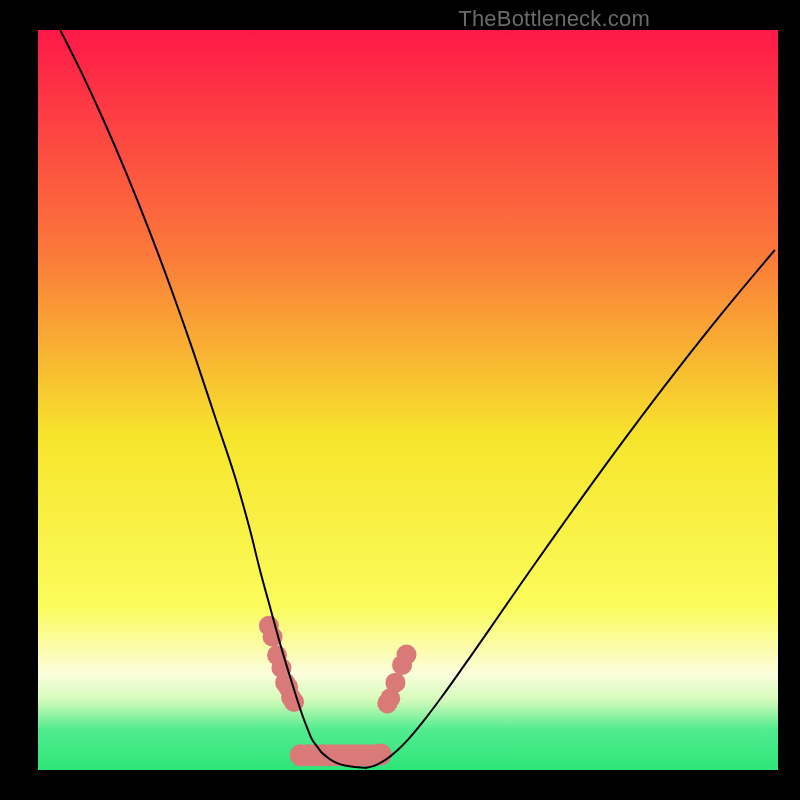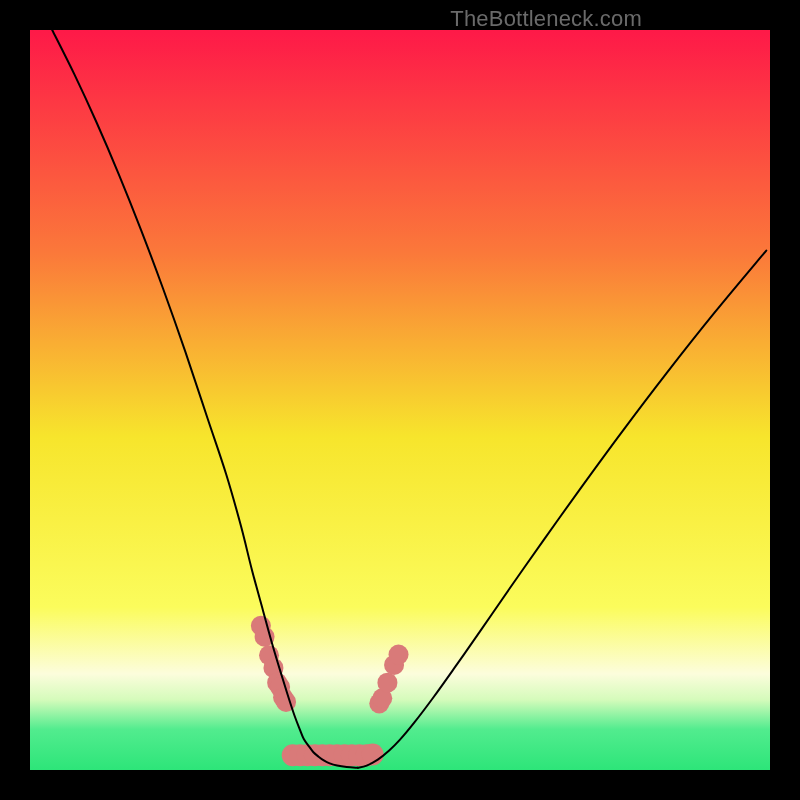--- a/index.html
+++ b/index.html
@@ -5,21 +5,21 @@
   html, body {
     margin: 0;
     padding: 0;
     width: 800px;
     height: 800px;
     background: #000;
     font-family: Arial, Helvetica, sans-serif;
   }
   .frame {
     position: absolute;
-    left: 0;
+    left: 8px;
     top: 0;
     width: 648px;
     height: 800px;
     background: #000;
     padding-left: 8px;
   }
   .watermark {
     position: absolute;
     top: 6px;
     right: 14px;

